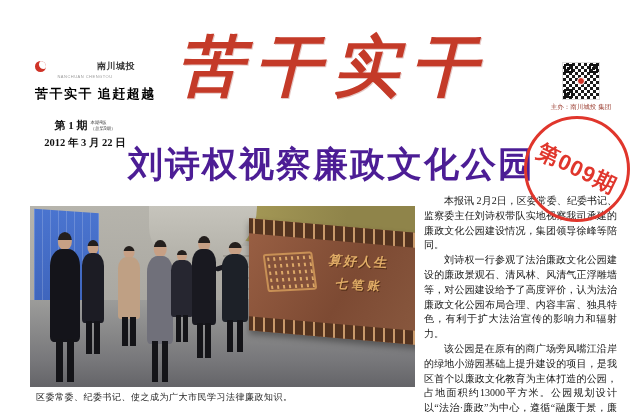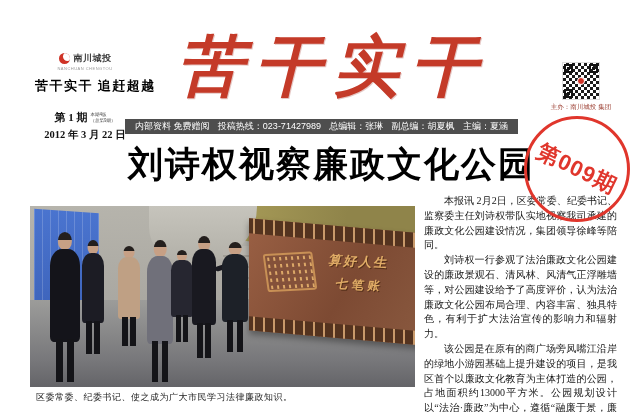--- a/index.html
+++ b/index.html
@@ -3,21 +3,21 @@
 <meta charset="utf-8">
 <style>
   * { margin:0; padding:0; box-sizing:border-box; }
   html,body { background:#e8e8e8; }
   .page{
     position:relative; width:640px; height:412px; background:#ffffff;
     overflow:hidden; font-family:"Liberation Serif", serif; color:#1a1a1a;
   }
   
   .mast-left{ position:absolute; left:35px; top:52px; width:100px; text-align:center; }
-  .logo-row{ display:flex; align-items:center; justify-content:center; gap:4px; }
+  .logo-row{ display:flex; align-items:center; justify-content:space-between; gap:4px;margin-top:8px; }
   .logo-icon{ position:relative; width:11px; height:11px; border-radius:50%;
     background:#cf3327; overflow:hidden; flex:0 0 auto; }
   .logo-icon::after{ content:""; position:absolute; left:4px; top:-1px; width:9px; height:9px;
     border-radius:50%; background:#fff; }
   .logo-text{ font-family:"Liberation Sans",sans-serif; font-size:9px; font-weight:bold; color:#3a3a3a; letter-spacing:.5px;}
   .logo-sub{ font-family:"Liberation Sans",sans-serif; font-size:4px; color:#9a9a9a; letter-spacing:.5px; margin-top:1px;}
   .slogan{ margin-top:6px; font-size:13px; font-weight:bold; letter-spacing:1.5px; color:#000; white-space:nowrap;}
   .issue-row{ margin-top:15px; display:flex; align-items:center; justify-content:center; gap:3px;}
   .issue-no{ font-size:11px; font-weight:bold; color:#111; white-space:nowrap;}
   .issue-notes{ text-align:left; font-size:4.5px; line-height:5.5px; color:#444; font-family:"Liberation Sans",sans-serif;}
@@ -55,21 +55,21 @@
     display:flex; align-items:center; justify-content:center; background:transparent;
   }
   .stamp span{
     transform:rotate(26deg); color:#e0362c; font-size:22px; font-weight:bold;
     font-family:"Liberation Sans",sans-serif; letter-spacing:1px; white-space:nowrap;
   }
   
   .headline{
     position:absolute; left:128px; top:141px; width:404px; text-align:center;
     font-family:"Liberation Sans",sans-serif; font-weight:900; font-size:35px;
-    letter-spacing:2px; color:#000000; white-space:nowrap;
+    letter-spacing:2px; color:#4c1d95; white-space:nowrap;
   }
   
   .photo{ position:absolute; left:30px; top:206px; width:385px; height:181px;
     overflow:hidden; background:linear-gradient(#b6b4ac, #a8a6a0 60%); }
   .ph-hill{ position:absolute; right:0; top:0; width:62%; height:27%;
     background:linear-gradient(100deg,#b3a65e,#8f844a 70%);
     clip-path:polygon(0 0,100% 0,100% 100%,30% 72%,0 38%); }
   .ph-concrete{ position:absolute; left:31%; top:0; width:28%; height:31%;
     background:linear-gradient(#c6c4bc,#b2b0a8); border-radius:0 0 55px 35px; }
   .ph-fence{ position:absolute; left:1%; top:3%; width:17%; height:73%;
@@ -143,27 +143,20 @@
   <div class="qr-block">
     <div class="qr">
       <span class="finder f-tl"></span>
       <span class="finder f-tr"></span>
       <span class="finder f-bl"></span>
       <span class="logo-dot"></span>
     </div>
     <div class="qr-caption">主办：南川城投 集团</div>
   </div>
 
-  <div class="info-bar">
-    <span>内部资料 免费赠阅</span>
-    <span>投稿热线：023-71427989</span>
-    <span>总编辑：张琳</span>
-    <span>副总编：胡夏枫</span>
-    <span>主编：夏涵</span>
-  </div>
 
   <div class="stamp">
     <span>第009期</span>
   </div>
 
   <h1 class="headline">刘诗权视察廉政文化公园</h1>
 
   <div class="photo">
     <div class="ph-hill"></div>
     <div class="ph-concrete"></div>

